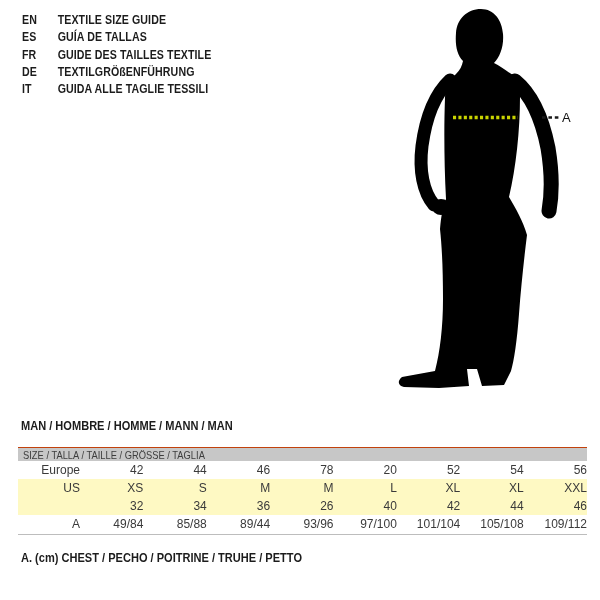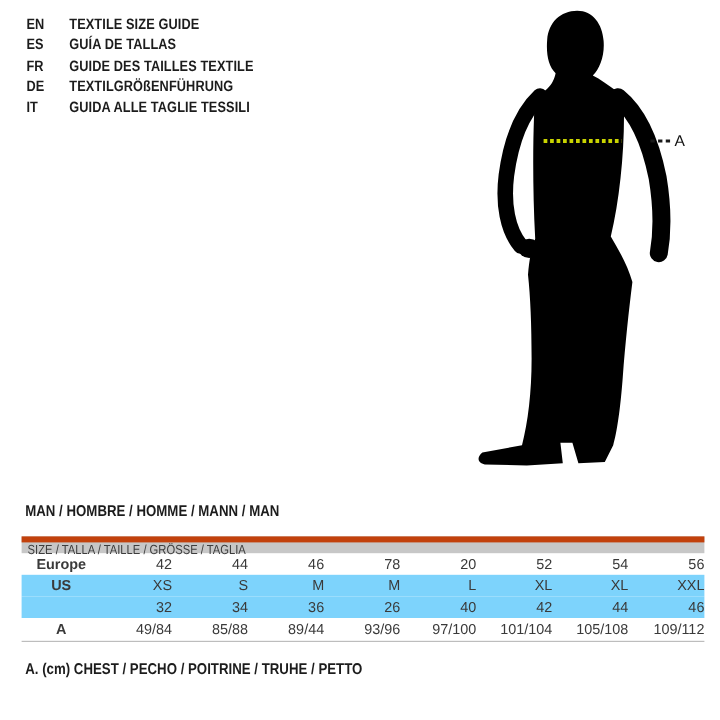--- a/index.html
+++ b/index.html
@@ -25,28 +25,28 @@
   .figure{position:absolute;left:395px;top:0;width:205px;height:400px;}
   .measure-label{font-family:"Liberation Sans","DejaVu Sans",sans-serif;font-size:13px;fill:#111;}
   
   .man-label{
     position:absolute;left:21px;top:418px;font-weight:bold;font-size:13px;
     white-space:nowrap;transform:scaleX(0.85);transform-origin:0 0;
   }
   
   .size-table{position:absolute;left:18px;top:447px;width:569px;color:#3a3a3a;}
   .thead{
-    height:14px;line-height:14px;background:#c7c7c7;border-top:5px solid #c2410c;
+    height:14px;line-height:14px;background:#c7c7c7;border-top:1px solid #c2410c;
     font-size:11px;color:#3d3d3d;padding-left:5px;box-sizing:border-box;
   }
   .thead-text{display:inline-block;transform:scaleX(0.85);transform-origin:0 0;white-space:nowrap;}
   .trow{display:flex;height:18px;line-height:18px;font-size:12px;}
   .trow.last{height:19px;line-height:19px;border-bottom:1px solid #bdbdbd;}
-  .trow.stripe{background:#7dd3fc;}
-  .tlabel{width:62px;padding-left:4px;box-sizing:border-box;text-align:center;font-weight:bold;}
+  .trow.stripe{background:#fef9c3;}
+  .tlabel{width:62px;padding-left:4px;box-sizing:border-box;text-align:right;}
   .tcell{flex:1;text-align:right;}
   
   .footnote{
     position:absolute;left:21px;top:550px;font-weight:bold;font-size:13px;
     white-space:nowrap;transform:scaleX(0.85);transform-origin:0 0;
   }
 </style>
 </head>
 <body>
 

